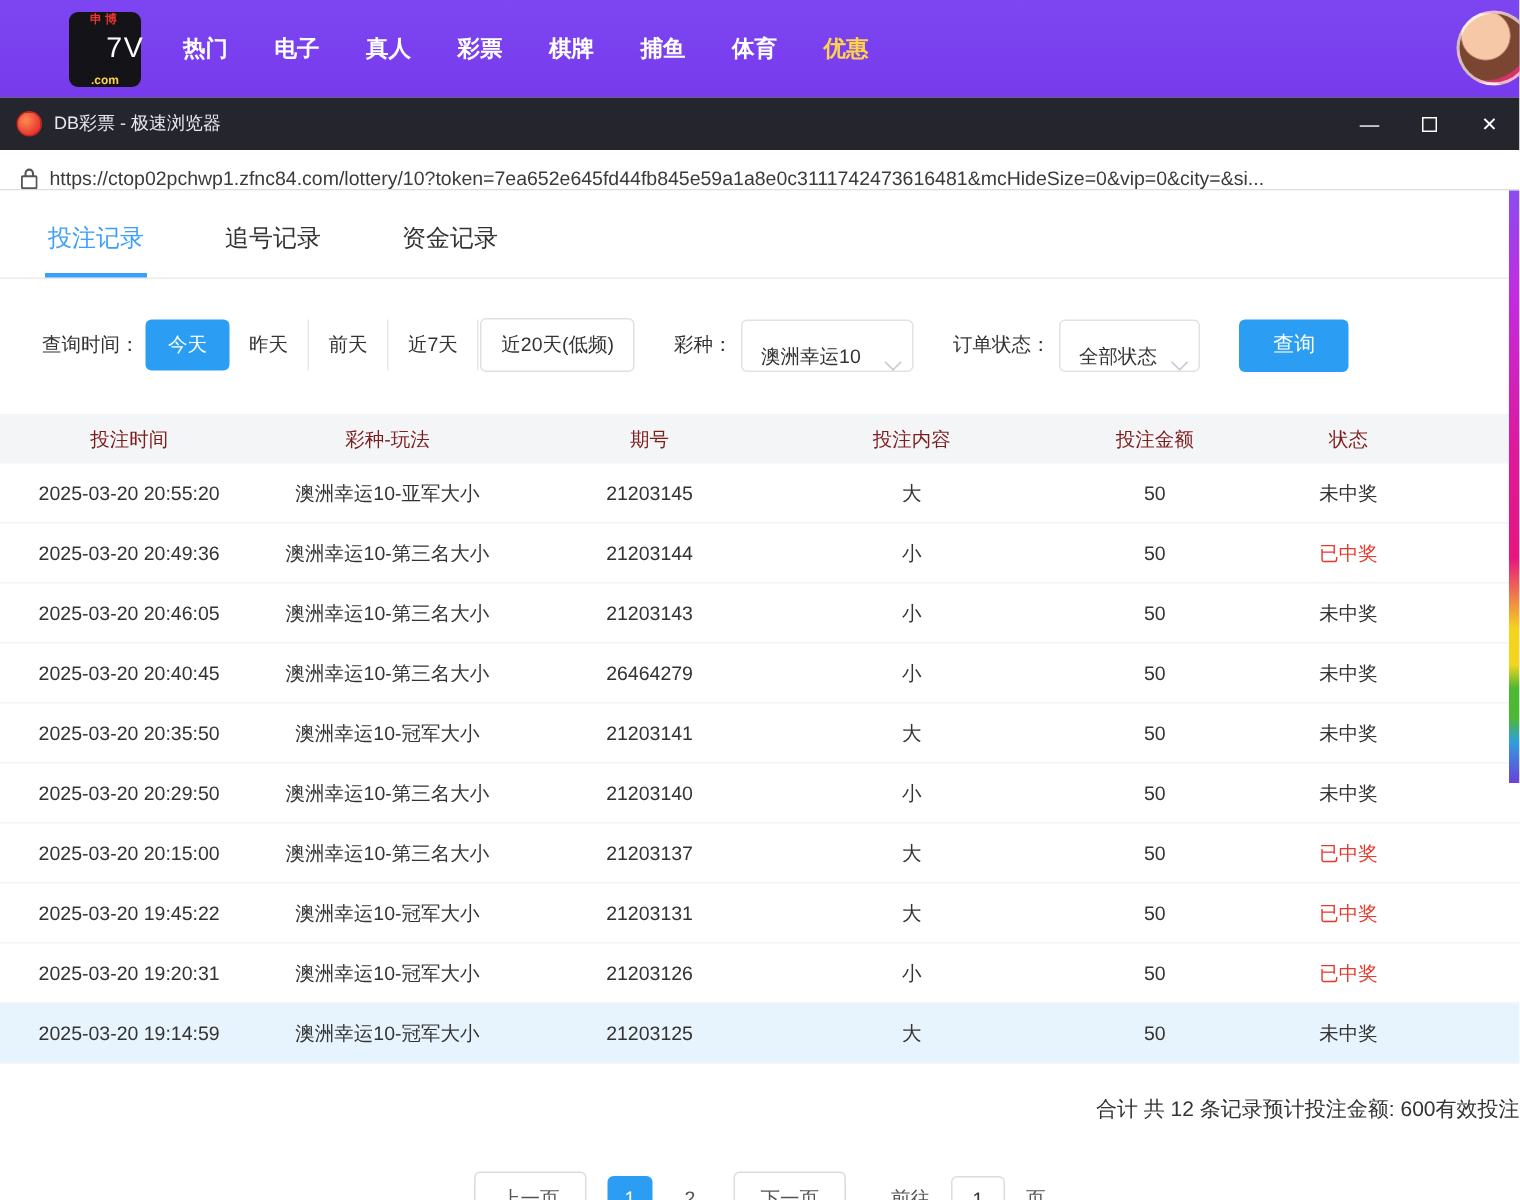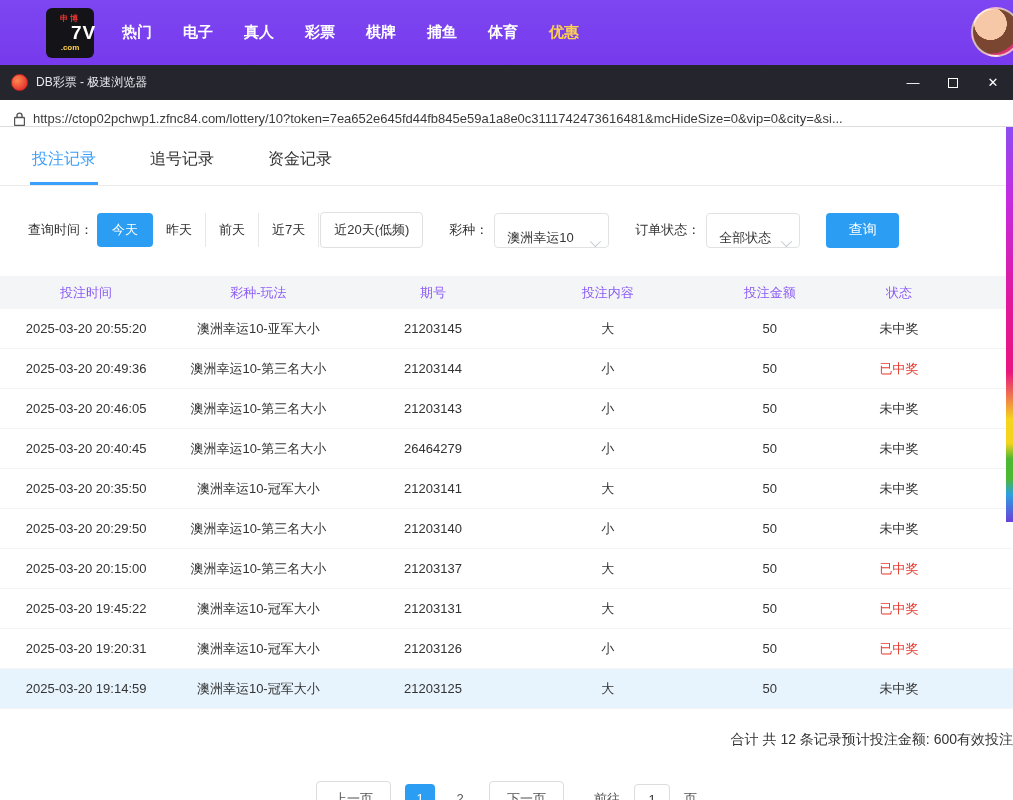--- a/index.html
+++ b/index.html
@@ -1,23 +1,23 @@
 <!DOCTYPE html>
 <html><head>
 <meta charset="utf-8">
 <style>
   * { margin:0; padding:0; box-sizing:border-box; }
   html,body { width:1013px; height:800px; overflow:hidden; }
   body { font-family:"Liberation Sans","DejaVu Sans",sans-serif; background:#ffffff; position:relative; }
 
   
   .top-nav { height:65px; background:linear-gradient(180deg,#7d46f2,#773aec); display:flex; align-items:center; position:relative; }
-  .logo { margin-left:46px; width:48px; height:50px; background:#141318; border-radius:6px; display:flex; flex-direction:column; align-items:center; justify-content:center; cursor:pointer; }
+  .logo { margin-left:46px; width:48px; height:50px; background:#141318; border-radius:6px; display:flex; flex-direction:column; align-items:center; justify-content:space-between; cursor:pointer; }
   .logo-top { font-size:8px; font-weight:bold; color:#e8332f; letter-spacing:2px; line-height:9px; }
-  .logo-main { font-size:19px; font-weight:bold; color:#ffffff; line-height:20px; letter-spacing:1px;margin-left:27px; }
+  .logo-main { font-size:19px; font-weight:normal; color:#ffffff; line-height:20px; letter-spacing:1px;margin-left:27px; }
   .logo-suffix { font-size:8px; font-weight:bold; color:#ffd24d; line-height:9px; }
   .nav-items { display:flex; align-items:center; margin-left:28px; gap:31px; }
   .nav-item { color:#ffffff; font-size:15px; font-weight:bold; text-decoration:none; cursor:pointer; white-space:nowrap; }
   .nav-item.highlight { color:#ffd24d; }
   .avatar { position:absolute; right:-8px; top:7px; width:50px; height:50px; border-radius:50%; border:2px solid rgba(255,255,255,.65);
             background:radial-gradient(circle at 38% 32%, #f7c8a8 0 38%, #7a4632 39% 70%, #d6336c 71% 100%); }
 
   
   .titlebar { height:35px; background:#25252d; display:flex; align-items:center; position:relative; }
   .app-icon { width:17px; height:17px; border-radius:50%; margin-left:11px; background:radial-gradient(circle at 35% 35%, #ff8a50, #e53530 75%); border:1px solid #c72722; }
@@ -49,21 +49,21 @@
   .time-opt.boxed { border:1px solid #e0e0e0; border-radius:4px; margin-left:1px; }
   .filter-label.spaced { margin-left:26px; }
   .select { border:1px solid #e2e2e2; border-radius:4px; height:35px; display:flex; align-items:flex-end; justify-content:space-between; padding:0 10px 0 12px; margin-left:6px; cursor:pointer; background:#fff; }
   .select.lottery { width:115px; }
   .select.status { width:94px; }
   .chevron { width:8px; height:8px; border-right:1.5px solid #c3c9d4; border-bottom:1.5px solid #c3c9d4; transform:rotate(45deg) translateY(-2px); }
   .search-btn { margin-left:26px; width:73px; height:35px; background:#2b9ef3; color:#fff; font-size:14px; border:none; border-radius:4px; cursor:pointer; }
 
   .table { margin-top:28px; }
   .thead, .trow { display:grid; grid-template-columns:17% 17% 17.5% 17% 15% 10.5%; text-align:center; align-items:center; }
-  .thead { height:33px; background:#f4f5f7; color:#8b5cf6; font-size:13px; }
+  .thead { height:33px; background:#f4f5f7; color:#7f1d1d; font-size:13px; }
   .trow { height:40px; font-size:13px; color:#333; border-bottom:1px solid #f4f4f4; cursor:default; }
   .trow.hl { background:#e8f4fd; }
   .td.status.won { color:#e8392f; }
 
   .summary { display:flex; justify-content:flex-end; align-items:center; margin-top:22px; font-size:14px; color:#333; white-space:nowrap; overflow:hidden; padding-right:0; }
   .summary span:last-child { margin-right:-14px; }
 
   .pagination { display:flex; justify-content:center; align-items:center; gap:14px; margin-top:32px; font-size:13px; color:#555; }
   .pg-btn { border:1px solid #dcdcdc; background:#fff; border-radius:4px; padding:8px 17px; font-size:13px; color:#555; cursor:pointer; }
   .pg-pages { display:flex; gap:10px; }

